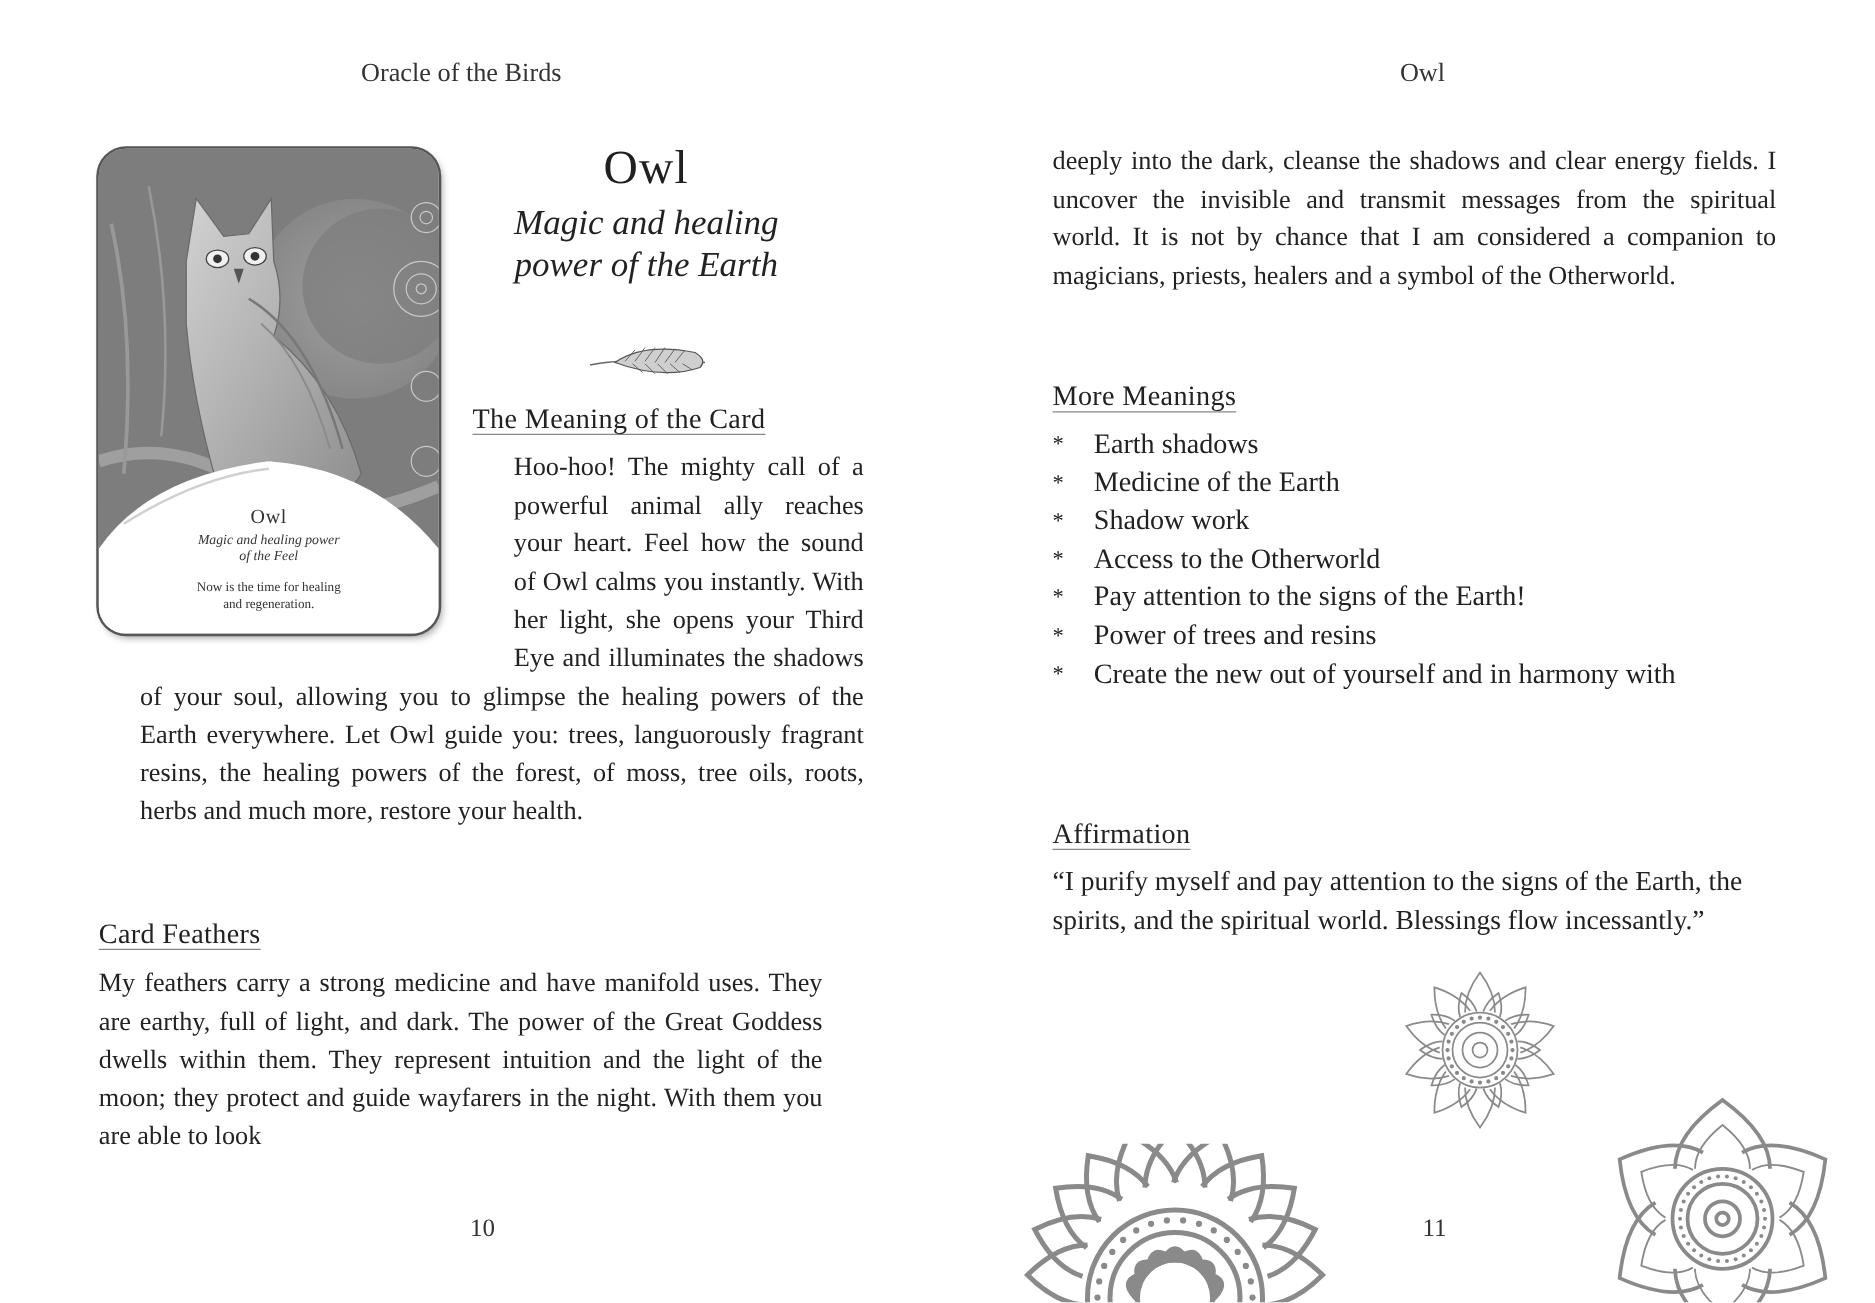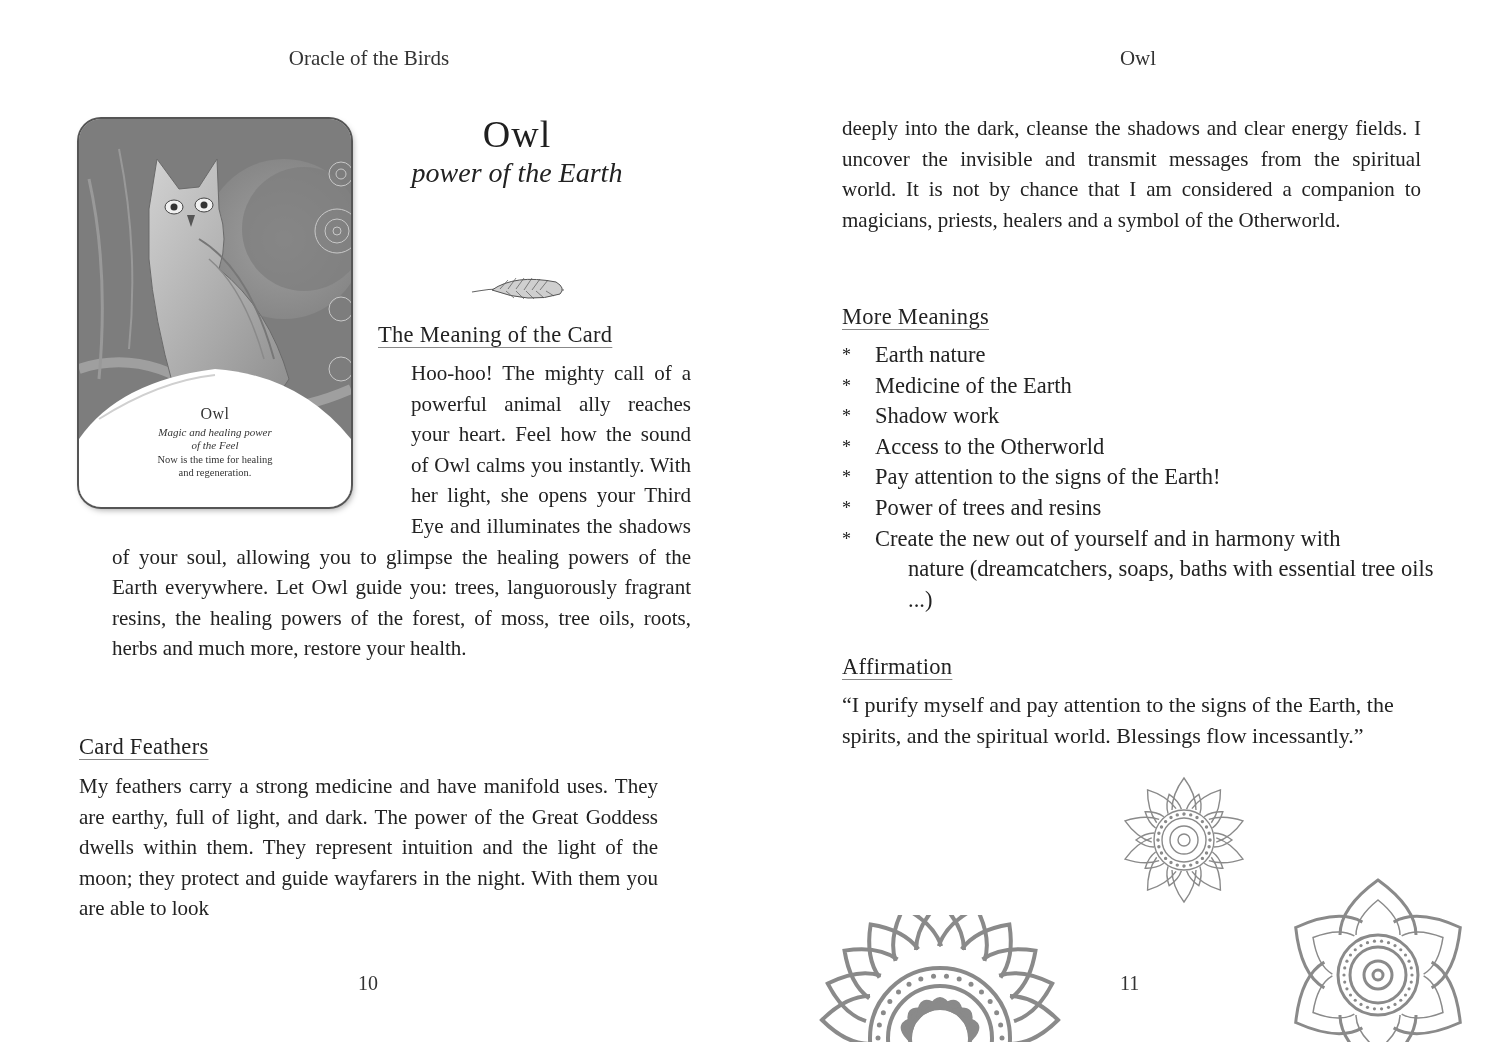--- a/index.html
+++ b/index.html
@@ -9,31 +9,31 @@
     .page { position: absolute; top: 0; height: 1042px; width: 750px; }
     .page-left { left: 0; }
     .page-right { left: 750px; }
 
     .running-head { position: absolute; top: 46px; font-size: 21px; color: #333; text-align: center; width: 100%; }
     .page-left .running-head { left: -6px; }
     .page-right .running-head { left: 6px; width: 750px; }
     .page-right .running-head span { position: absolute; left: 382px; transform: translateX(-50%); }
     .page-left .running-head span { position: absolute; left: 375px; transform: translateX(-50%); }
 
-    .folio { position: absolute; top: 972px; font-size: 20px; color: #333; }
+    .folio { position: absolute; top: 972px; font-size: 20px; color: #333; margin-left: 18px; }
 
     
     .card { position: absolute; left: 79px; top: 119px; width: 272px; height: 388px; border-radius: 22px;
             background: linear-gradient(180deg, #8e8e8e 0%, #7b7b7b 40%, #8a8a8a 75%, #9a9a9a 100%);
             box-shadow: 0 0 0 2px #555, 2px 3px 6px rgba(0,0,0,0.35); overflow: hidden; }
     .card svg.art { position: absolute; left: 0; top: 0; }
     .card-caption { position: absolute; left: 0; right: 0; top: 286px; text-align: center; color: #333; }
     .card-caption .c-title { font-size: 16px; letter-spacing: 0.5px; }
     .card-caption .c-sub { font-size: 11px; font-style: italic; line-height: 13px; margin-top: 3px; }
-    .card-caption .c-text { font-size: 10.5px; line-height: 13px; margin-top: 1px; }
+    .card-caption .c-text { font-size: 10.5px; line-height: 13px; margin-top: 12px; }
 
     
     .title-block { position: absolute; left: 372px; width: 290px; text-align: center; top: 112px; }
     .card-title { font-size: 38px; font-weight: normal; letter-spacing: 1px; color: #1f1f1f; }
     .card-subtitle { font-style: italic; font-size: 28px; line-height: 34px; margin-top: 6px; color: #222; }
     .feather { position: absolute; left: 470px; top: 274px; }
 
     .h-section { font-size: 22.5px; color: #222; text-decoration: underline; text-decoration-color: #888;
                  text-underline-offset: 5px; text-decoration-thickness: 1px; letter-spacing: 0.3px; font-weight: normal; }
 
@@ -112,20 +112,21 @@
       <div class="c-title">Owl</div>
       <div class="c-sub">Magic and healing power</div>
       <div class="c-sub" style="margin-top:0">of the Feel</div>
       <div class="c-text">Now is the time for healing</div>
       <div class="c-text" style="margin-top:0">and regeneration.</div>
     </div>
   </div>
 
   <div class="title-block">
     <h1 class="card-title">Owl</h1>
+    <div class="card-subtitle">Magic and healing</div>
     <div class="card-subtitle" style="margin-top:0">power of the Earth</div>
   </div>
 
   <svg class="feather" width="96" height="30" viewBox="0 0 96 30">
     <path d="M2 18 Q30 12 94 16" stroke="#666" stroke-width="1.2" fill="none"></path>
     <path d="M22 16 Q45 0 86 8 Q96 14 90 20 Q60 30 22 16 Z" fill="#cfcfcf" stroke="#555" stroke-width="1"></path>
     <g stroke="#555" stroke-width="0.7">
       <line x1="30" y1="15" x2="38" y2="6"></line>
         <line x1="38" y1="15" x2="46" y2="4"></line>
         <line x1="46" y1="15" x2="54" y2="4"></line>
@@ -154,27 +155,27 @@
 
 <div class="page page-right">
   <div class="running-head">
     <span>Owl</span>
   </div>
 
   <p class="right-top body-text">deeply into the dark, cleanse the shadows and clear energy fields. I uncover the invisible and transmit messages from the spiritual world. It is not by chance that I am considered a companion to magicians, priests, healers and a symbol of the Otherworld.</p>
 
   <h2 class="h-section more-head">More Meanings</h2>
   <ul class="meanings-list" id="meanings-list">
-      <li><span class="star">*</span><span>Earth nature</span></li>
+      <li><span class="star">*</span><span>Earth shadows</span></li>
       <li><span class="star">*</span><span>Medicine of the Earth</span></li>
       <li><span class="star">*</span><span>Shadow work</span></li>
       <li><span class="star">*</span><span>Access to the Otherworld</span></li>
       <li><span class="star">*</span><span>Pay attention to the signs of the Earth!</span></li>
       <li><span class="star">*</span><span>Power of trees and resins</span></li>
-      <li><span class="star">*</span><span>Create the new out of yourself and in harmony with</span><span class="cont">nature (dreamcatchers, soaps, baths with essential tree oils ...)</span></li>
+      <li><span class="star">*</span><span>Create the new out of yourself and in harmony with</span></li>
     </ul>
 
   <h2 class="h-section affirm-head">Affirmation</h2>
   <p class="affirm-text">“I purify myself and pay attention to the signs of the Earth, the spirits, and the spiritual world. Blessings flow incessantly.”</p>
 
   <svg class="mandala" style="left:364px; top:770px" width="140" height="140" viewBox="-70 -70 140 140">
     <g fill="none" stroke="#8a8a8a" stroke-width="1.4" id="m-small">
         <path d="M-12 -30 Q-12 -46 0 -62 Q12 -46 12 -30" transform="rotate(0)"></path>
         <path d="M-7 -30 Q-7 -39 0 -48 Q7 -39 7 -30" transform="rotate(18)"></path>
         <path d="M-12 -30 Q-12 -46 0 -62 Q12 -46 12 -30" transform="rotate(36)"></path>

